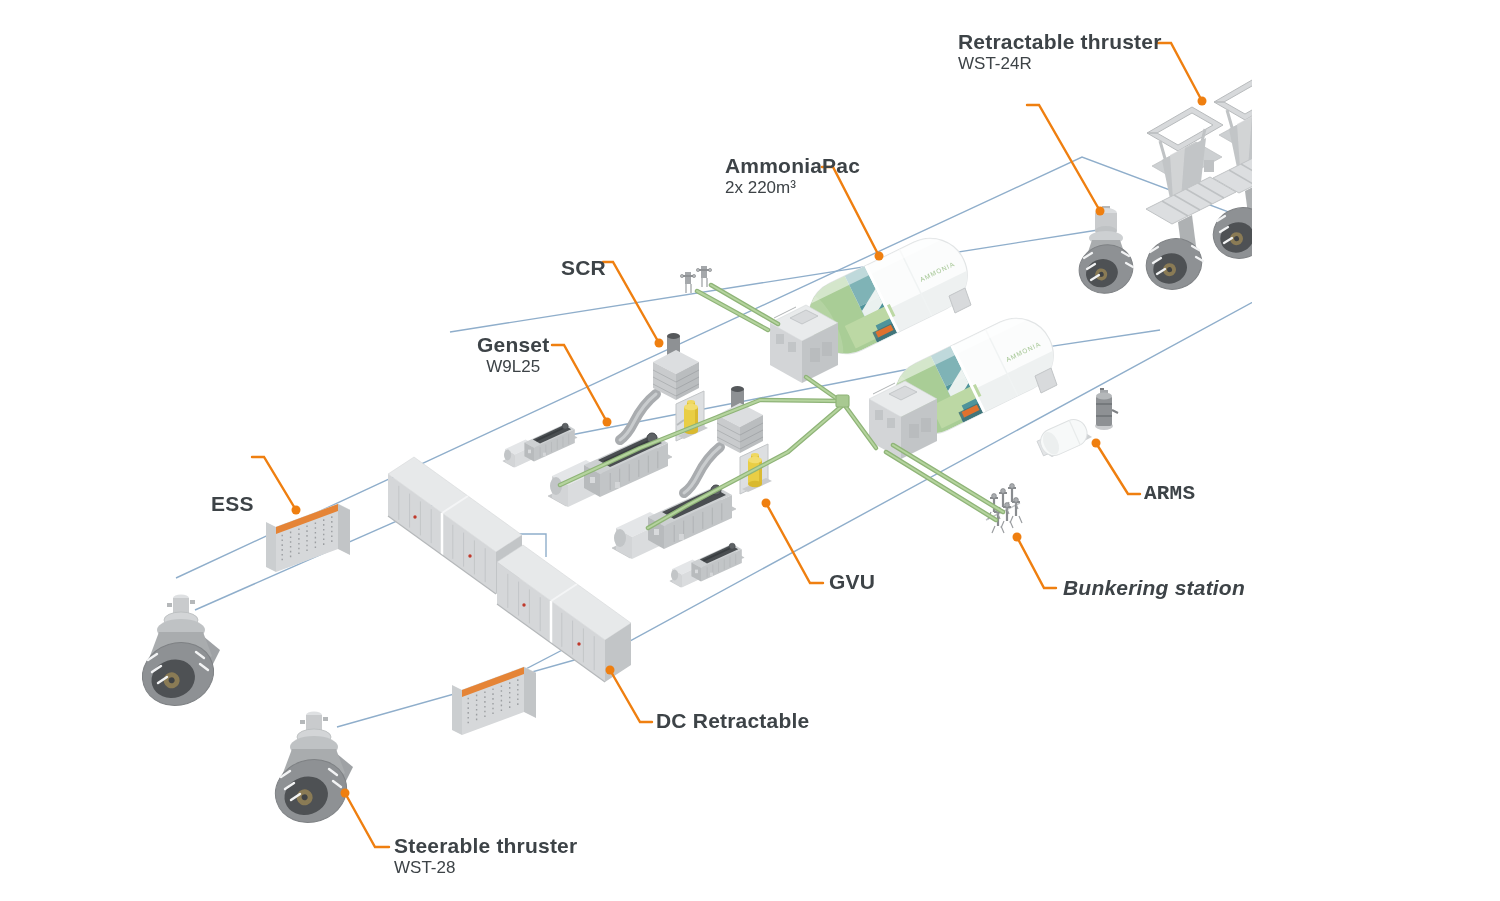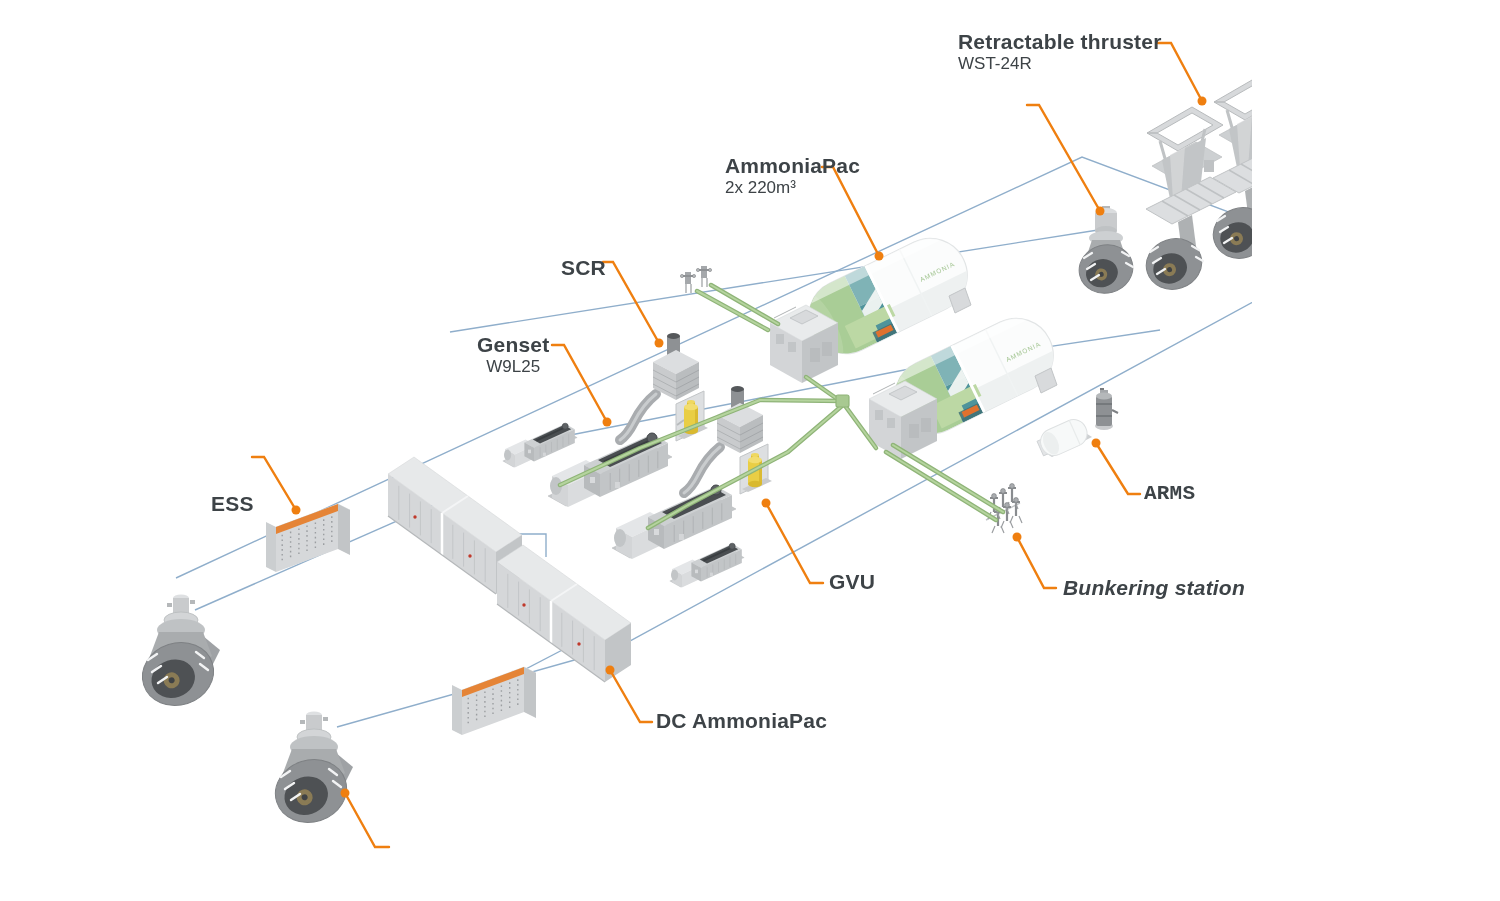--- a/index.html
+++ b/index.html
@@ -349,15 +349,19 @@
   <div class="label lbl-arms">
     <span class="t">ARMS</span>
   </div>
   <div class="label lbl-bunkering">
     <span class="t">Bunkering station</span>
   </div>
   <div class="label lbl-gvu">
     <span class="t">GVU</span>
   </div>
   <div class="label lbl-dc">
-    <span class="t">DC AmmoniaPac</span>
+    <span class="t">DC Retractable</span>
+  </div>
+  <div class="label lbl-steerable">
+    <span class="t">Steerable thruster</span>
+    <span class="s">WST-28</span>
   </div>
 </div>
 
 </body></html>

